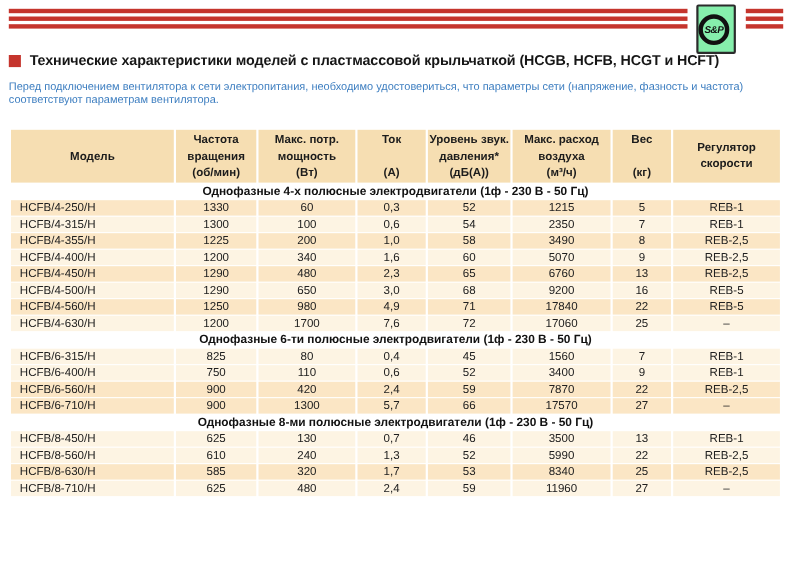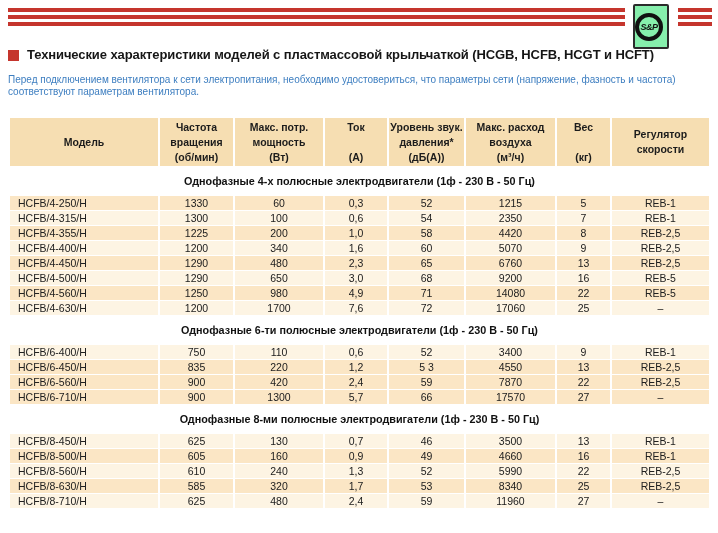--- a/index.html
+++ b/index.html
@@ -30,21 +30,21 @@
               font-size:10px; color:#3d7ec0; line-height:1.23; }
 
   
   .spec-table { position:absolute; left:8px; top:117px; border-collapse:separate;
                 border-spacing:2px 1px; table-layout:fixed; background:#fff; }
   .spec-table th, .spec-table td { overflow:hidden; white-space:nowrap; }
   th.hcell { background:#f6deb2; height:48px; vertical-align:middle;
              font-size:10.5px; font-weight:bold; color:#1c1c1c; text-align:center;
              padding:1px 0; }
   th.hcell .hline { display:block; min-height:15px; line-height:15px; }
-  td.section-cell { background:#fff; height:28px; text-align:center;
+  td.section-cell { background:#fff; height:14px; text-align:center;
                     font-size:10.8px; font-weight:bold; color:#111;
                     padding:0; line-height:13px; }
   td.cell { height:14px; font-size:10.5px; color:#202020; text-align:center;
             line-height:14px; padding:0 2px; }
   td.cell.model { text-align:left; padding-left:8px;margin-top:32px; }
   tr.r-peach td { background:#fbe6c5; }
   tr.r-cream td { background:#fdf4e3; }
 </style>
 </head>
 <body>
@@ -150,21 +150,21 @@
           <td class="cell">2350</td>
           <td class="cell">7</td>
           <td class="cell">REB-1</td>
         </tr>
         <tr class="r-peach">
           <td class="cell model">HCFB/4-355/H</td>
           <td class="cell">1225</td>
           <td class="cell">200</td>
           <td class="cell">1,0</td>
           <td class="cell">58</td>
-          <td class="cell">4420</td>
+          <td class="cell">3490</td>
           <td class="cell">8</td>
           <td class="cell">REB-2,5</td>
         </tr>
         <tr class="r-cream">
           <td class="cell model">HCFB/4-400/H</td>
           <td class="cell">1200</td>
           <td class="cell">340</td>
           <td class="cell">1,6</td>
           <td class="cell">60</td>
           <td class="cell">5070</td>
@@ -190,56 +190,56 @@
           <td class="cell">9200</td>
           <td class="cell">16</td>
           <td class="cell">REB-5</td>
         </tr>
         <tr class="r-peach">
           <td class="cell model">HCFB/4-560/H</td>
           <td class="cell">1250</td>
           <td class="cell">980</td>
           <td class="cell">4,9</td>
           <td class="cell">71</td>
-          <td class="cell">14080</td>
+          <td class="cell">17840</td>
           <td class="cell">22</td>
           <td class="cell">REB-5</td>
         </tr>
         <tr class="r-cream">
           <td class="cell model">HCFB/4-630/H</td>
           <td class="cell">1200</td>
           <td class="cell">1700</td>
           <td class="cell">7,6</td>
           <td class="cell">72</td>
           <td class="cell">17060</td>
           <td class="cell">25</td>
           <td class="cell">–</td>
         </tr>
         <tr>
           <td class="section-cell" colspan="8">Однофазные 6-ти полюсные электродвигатели (1ф - 230 В - 50 Гц)</td>
         </tr>
         <tr class="r-cream">
+          <td class="cell model">HCFB/6-315/H</td>
+          <td class="cell">825</td>
+          <td class="cell">80</td>
+          <td class="cell">0,4</td>
+          <td class="cell">45</td>
+          <td class="cell">1560</td>
+          <td class="cell">7</td>
+          <td class="cell">REB-1</td>
+        </tr>
+        <tr class="r-cream">
           <td class="cell model">HCFB/6-400/H</td>
           <td class="cell">750</td>
           <td class="cell">110</td>
           <td class="cell">0,6</td>
           <td class="cell">52</td>
           <td class="cell">3400</td>
           <td class="cell">9</td>
           <td class="cell">REB-1</td>
-        </tr>
-        <tr class="r-peach">
-          <td class="cell model">HCFB/6-450/H</td>
-          <td class="cell">835</td>
-          <td class="cell">220</td>
-          <td class="cell">1,2</td>
-          <td class="cell">5 3</td>
-          <td class="cell">4550</td>
-          <td class="cell">13</td>
-          <td class="cell">REB-2,5</td>
         </tr>
         <tr class="r-peach">
           <td class="cell model">HCFB/6-560/H</td>
           <td class="cell">900</td>
           <td class="cell">420</td>
           <td class="cell">2,4</td>
           <td class="cell">59</td>
           <td class="cell">7870</td>
           <td class="cell">22</td>
           <td class="cell">REB-2,5</td>
@@ -260,30 +260,20 @@
         <tr class="r-cream">
           <td class="cell model">HCFB/8-450/H</td>
           <td class="cell">625</td>
           <td class="cell">130</td>
           <td class="cell">0,7</td>
           <td class="cell">46</td>
           <td class="cell">3500</td>
           <td class="cell">13</td>
           <td class="cell">REB-1</td>
         </tr>
-        <tr class="r-peach">
-          <td class="cell model">HCFB/8-500/H</td>
-          <td class="cell">605</td>
-          <td class="cell">160</td>
-          <td class="cell">0,9</td>
-          <td class="cell">49</td>
-          <td class="cell">4660</td>
-          <td class="cell">16</td>
-          <td class="cell">REB-1</td>
-        </tr>
         <tr class="r-cream">
           <td class="cell model">HCFB/8-560/H</td>
           <td class="cell">610</td>
           <td class="cell">240</td>
           <td class="cell">1,3</td>
           <td class="cell">52</td>
           <td class="cell">5990</td>
           <td class="cell">22</td>
           <td class="cell">REB-2,5</td>
         </tr>

